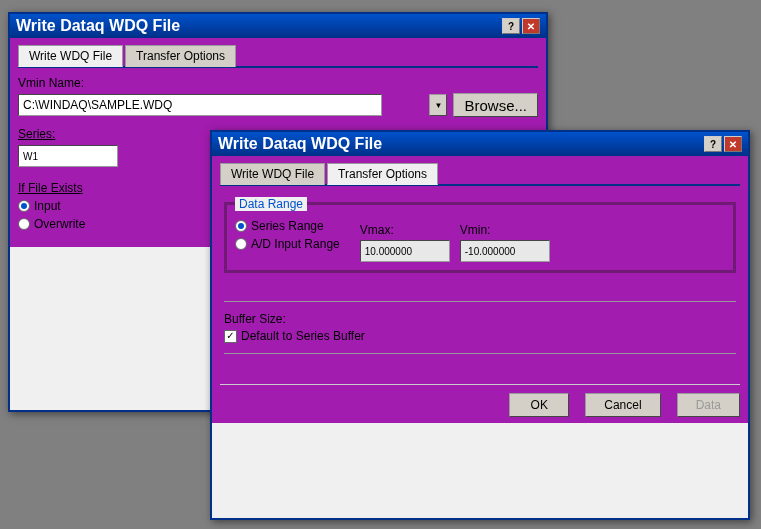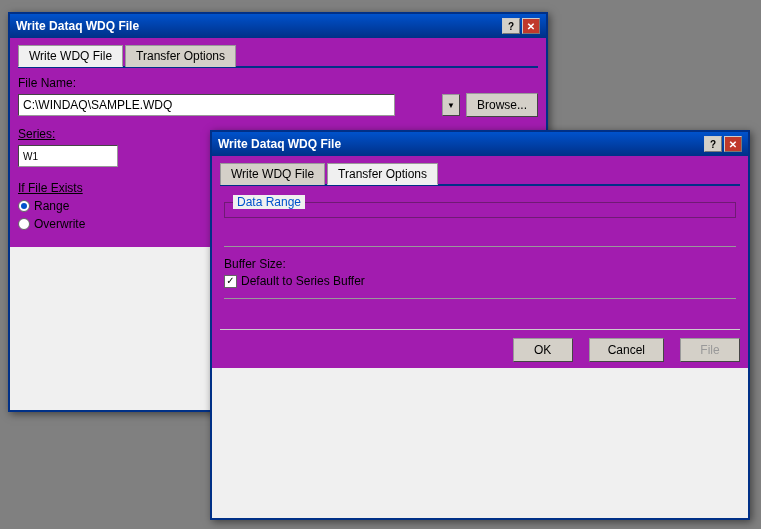--- a/index.html
+++ b/index.html
@@ -25,21 +25,21 @@
       background: linear-gradient(to bottom, #0052cc, #003087);
       color: white;
       padding: 4px 6px;
       display: flex;
       align-items: center;
       justify-content: space-between;
       height: 24px;
     }
 
     .window-title {
-      font-size: 12px;
+      font-size: 16px;
       font-weight: bold;
       color: white;
     }
 
     .titlebar-buttons {
       display: flex;
       gap: 2px;
       align-items: center;
     }
 
@@ -146,21 +146,21 @@
       justify-content: center;
       cursor: pointer;
       font-size: 8px;
     }
 
     .browse-btn {
       padding: 3px 10px;
       background: #d4d0c8;
       border: 1px outset #999;
       cursor: pointer;
-      font-size: 12px;
+      font-size: 15px;
       height: 24px;
     }
 
     
     .radio-group {
       display: flex;
       flex-direction: column;
       gap: 4px;
     }
 
@@ -186,21 +186,22 @@
     .radio-btn.checked::after {
       content: '';
       width: 6px;
       height: 6px;
       border-radius: 50%;
       background: #0052cc;
     }
 
     
     .groupbox {
-      border: 1px solid #701a75;
+      border: 3px solid #701a75;
+      padding: 8px;
       padding-top: 14px;
       position: relative;
       margin-bottom: 28px;
       background: transparent;
     }
 
     .groupbox-legend {
       position: absolute;
       top: -8px;
       left: 8px;
@@ -335,41 +336,41 @@
       <div class="titlebar-btn close">✕</div>
     </div>
   </div>
   <div class="window-body">
     <div class="tabs">
       <div class="tab active">Write WDQ File</div>
       <div class="tab">Transfer Options</div>
     </div>
 
     <div class="form-group">
-      <label class="form-label">File Name:</label>
+      <label class="form-label">Vmin Name:</label>
       <div class="form-row">
         <div class="combo-wrapper" style="flex:1;">
           <input type="text" class="combo-input" style="width: 100%;" value="C:\WINDAQ\SAMPLE.WDQ">
           <div class="combo-btn">▼</div>
         </div>
         <button class="browse-btn">Browse...</button>
       </div>
     </div>
 
     <div class="form-group" style="margin-top:10px;">
       <div class="section-label">Series:</div>
       <input type="text" class="text-input" style="width: 100px;" value="W1">
     </div>
 
     <div class="form-group" style="margin-top:14px;">
       <div style="margin-bottom:4px; text-decoration:underline; font-size:12px;">If File Exists</div>
       <div class="radio-group">
         <div class="radio-item">
           <div class="radio-btn checked"></div>
-          <span>Range</span>
+          <span>Input</span>
         </div>
         <div class="radio-item">
           <div class="radio-btn"></div>
           <span>Overwrite</span>
         </div>
       </div>
     </div>
   </div>
 </div>
 
@@ -384,36 +385,59 @@
   <div class="window-body">
     <div class="tabs">
       <div class="tab">Write WDQ File</div>
       <div class="tab active">Transfer Options</div>
     </div>
 
     <div style="padding: 8px 4px;">
 
       <div class="groupbox">
         <span class="groupbox-legend">Data Range</span>
+        <div class="data-range-content">
+          <div class="radio-group">
+            <div class="radio-item">
+              <div class="radio-btn checked"></div>
+              <span>Series Range</span>
+            </div>
+            <div class="radio-item">
+              <div class="radio-btn"></div>
+              <span>A/D Input Range</span>
+            </div>
+          </div>
+
+          <div class="vmax-vmin">
+            <div class="vfield">
+              <span class="vfield-label">Vmax:</span>
+              <input type="text" class="text-input" style="width: 90px; background: rgb(232, 232, 232);" value="10.000000">
+            </div>
+            <div class="vfield">
+              <span class="vfield-label">Vmin:</span>
+              <input type="text" class="text-input" style="width: 90px; background: rgb(232, 232, 232);" value="-10.000000">
+            </div>
+          </div>
+        </div>
       </div>
 
       <hr class="separator">
 
       <div class="form-group">
         <label class="form-label">Buffer Size:</label>
         <div class="form-row">
           <div class="checkbox-item">
             <div class="checkbox checked"></div>
             <span>Default to Series Buffer</span>
           </div>
         </div>
       </div>
 
       <hr class="separator">
     </div>
 
     <div class="dialog-buttons">
       <button class="dialog-btn">OK</button>
       <button class="dialog-btn">Cancel</button>
-      <button class="dialog-btn disabled">File</button>
+      <button class="dialog-btn disabled">Data</button>
     </div>
   </div>
 </div>
 
 </body></html>

